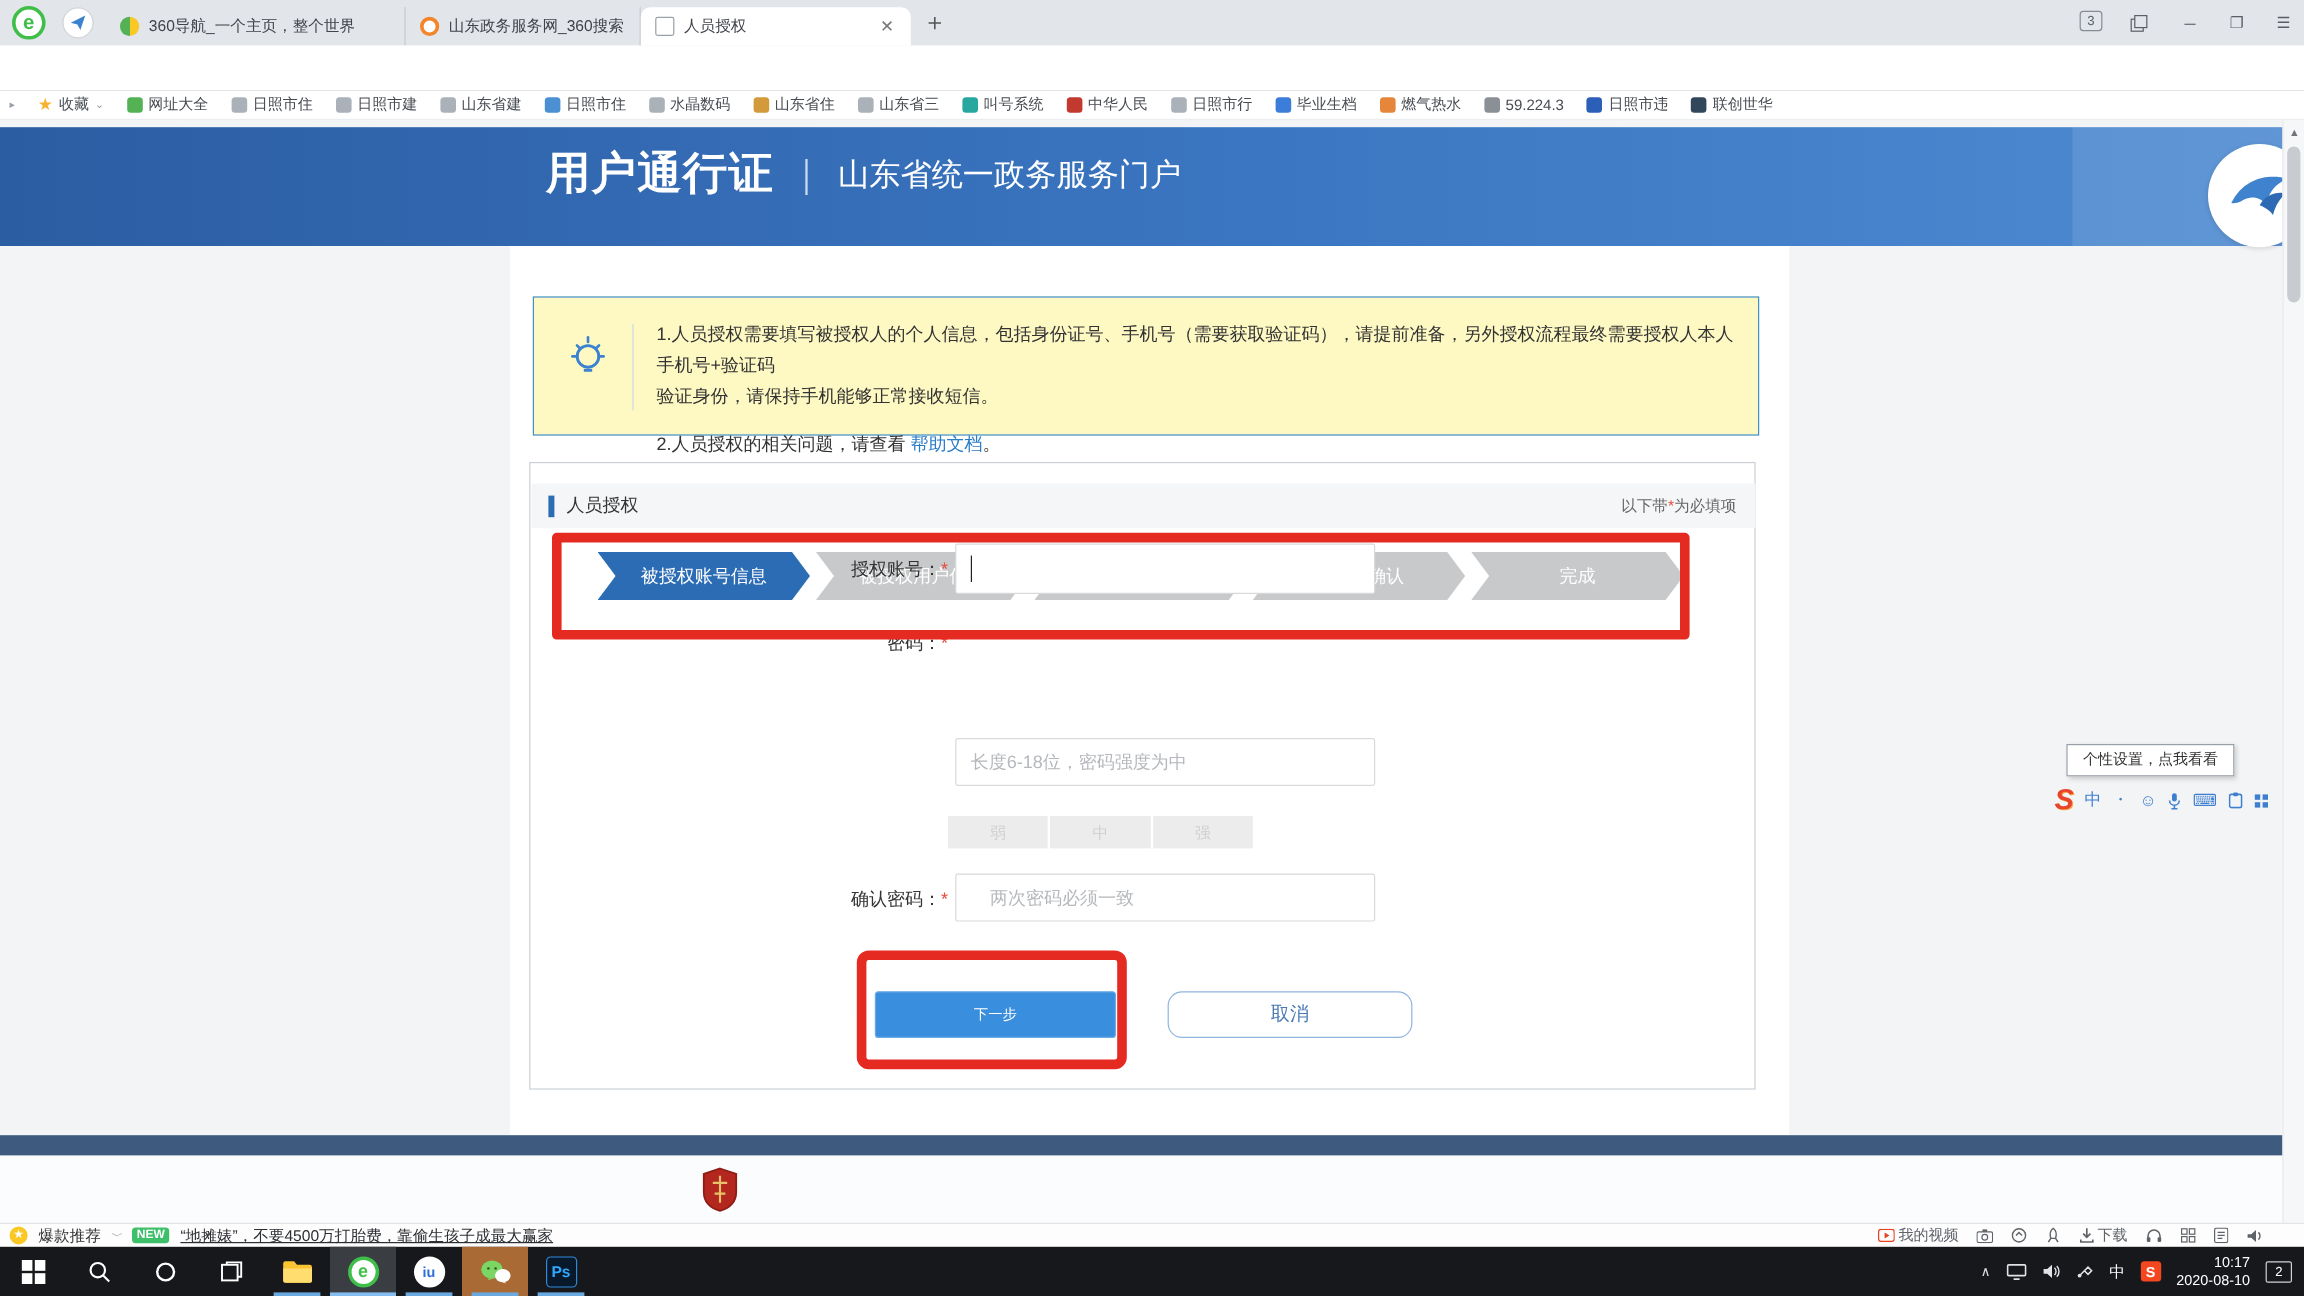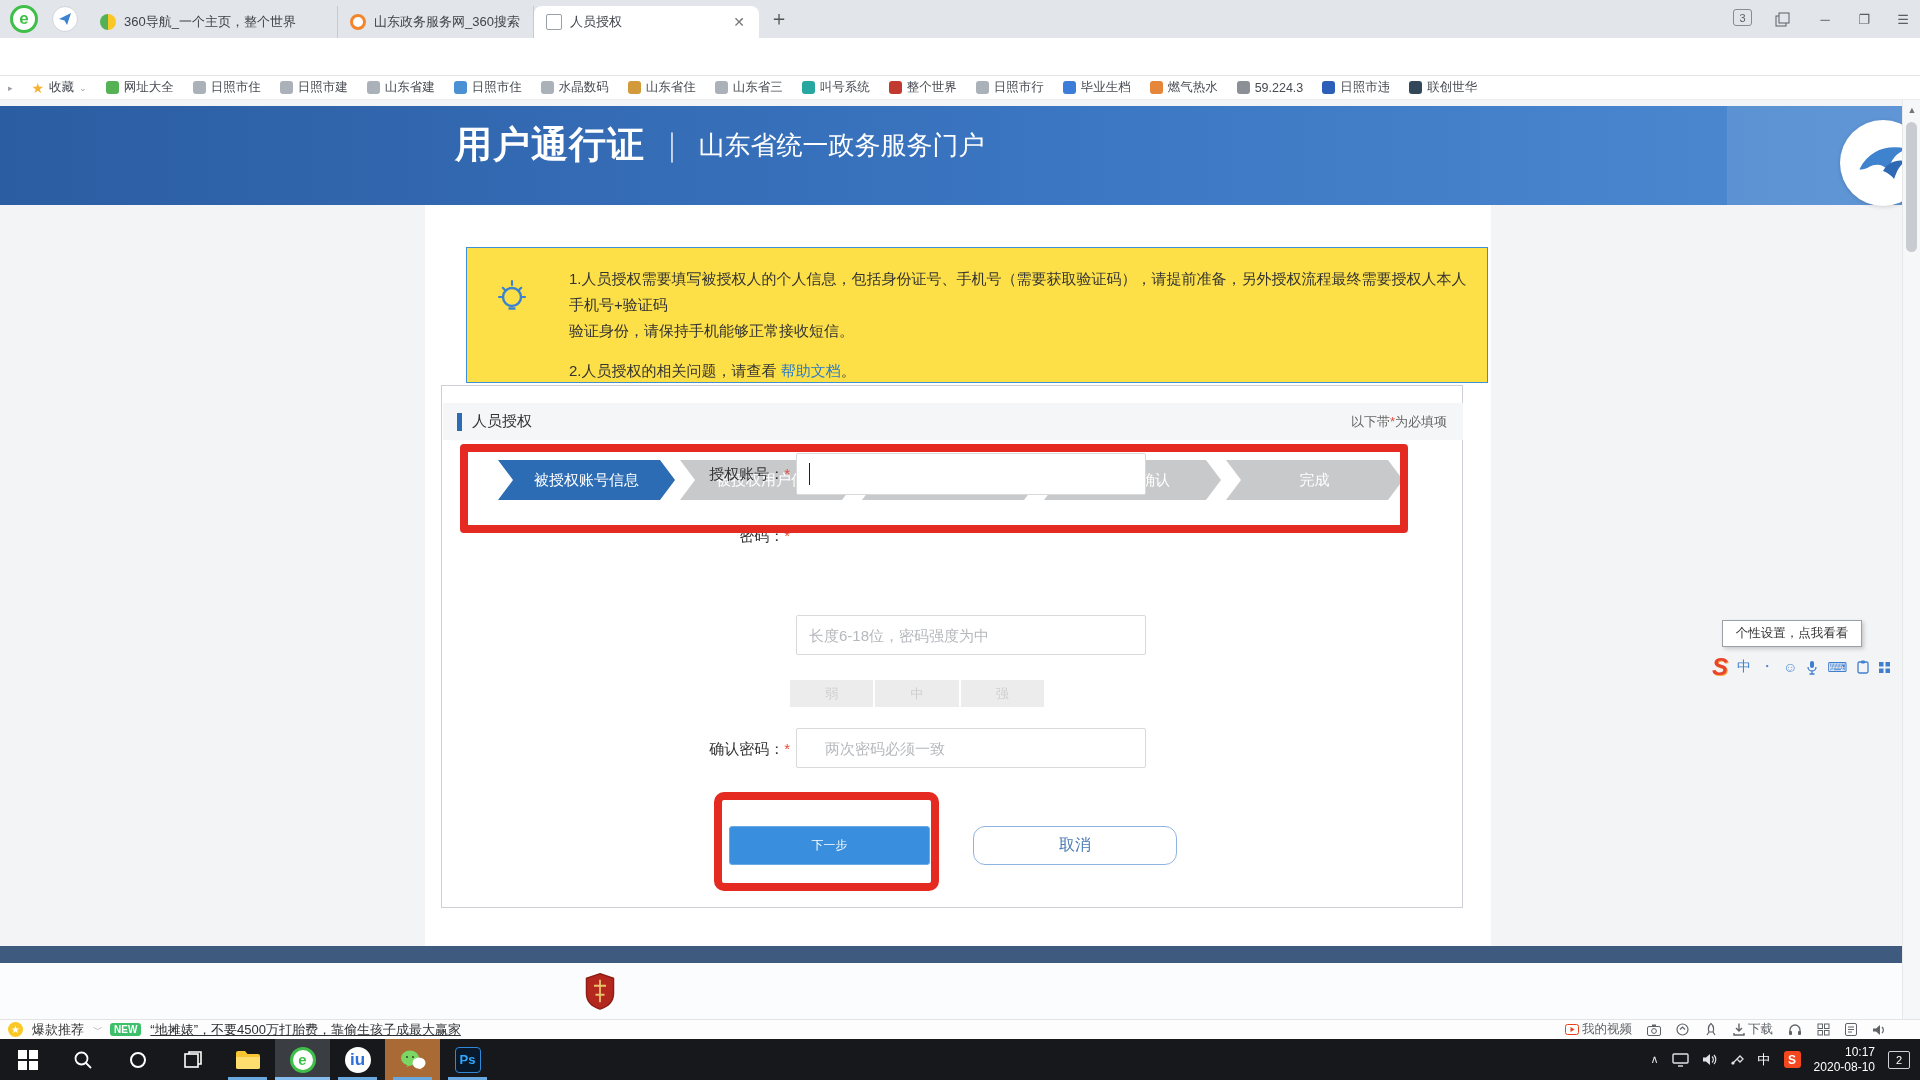--- a/index.html
+++ b/index.html
@@ -57,21 +57,21 @@
   .page { position:absolute; left:0; top:100px; width:1920px; height:919px; background:#f3f4f6; overflow:hidden; }
   .card { position:absolute; left:425px; top:105px; width:1066px; height:741px; background:#fff; }
   .band { position:absolute; left:0; top:6px; width:1920px; height:99px; background:linear-gradient(90deg,#2b5da2 0%, #3b76c2 55%, #4e8bd2 100%); }
   .band-light { position:absolute; left:1727px; top:0; width:193px; height:99px; background:rgba(255,255,255,.10); }
   .site-title { position:absolute; left:455px; top:20px; display:flex; align-items:center; color:#fff; }
   .site-title h1 { font-size:37px; font-weight:bold; letter-spacing:1px; }
   .site-title .dv { font-size:30px; margin:0 12px; color:rgba(255,255,255,.75); font-weight:200; }
   .site-title .sub { font-size:26px; }
   .logo-circle { position:absolute; left:1840px; top:20px; width:86px; height:86px; border-radius:50%; background:#fff; box-shadow:0 1px 4px rgba(0,0,0,.15); display:flex; align-items:center; justify-content:center; }
 
-  .notice { position:absolute; left:466px; top:147px; width:1022px; height:136px; background:#fde047; border:1px solid #3f8fd4; }
+  .notice { position:absolute; left:444px; top:147px; width:1022px; height:116px; background:#fef9c3; border:1px solid #3f8fd4; }
   .n-bulb { position:absolute; left:26px; top:27px; }
   .n-div { position:absolute; left:82px; top:22px; width:1px; height:72px; background:#c9d9e8; }
   .n-text { position:absolute; left:102px; top:18px; width:900px; font-size:15px; color:#333; line-height:26px; }
   .n-line3 { margin-top:14px; }
   .n-link { color:#2a7cc7; text-decoration:none; }
 
   .panel { position:absolute; left:441px; top:285px; width:1022px; height:523px; background:#fff; border:1px solid #ccd0d4; }
   .sec-head { position:absolute; left:1px; top:17px; width:1020px; height:37px; background:#f5f6f7; display:flex; align-items:center; }
   .sec-bar { width:5px; height:18px; background:#2b6cb4; margin:0 10px 0 14px; }
   .sec-title { font-size:15px; color:#333; }
@@ -118,21 +118,21 @@
   .tb-cell { width:55px; display:flex; align-items:center; justify-content:center; position:relative; }
   .tb-cell.hl { background:#3a3d42; }
   .tb-cell.wx { background:#a96a35; }
   .tb-under::after { content:""; position:absolute; left:8px; right:8px; bottom:0; height:3px; background:#6aa9e0; }
   .tb-cell.hl.tb-under::after { left:0; right:0; background:#85bdf0; }
   .tray { margin-left:auto; display:flex; align-items:center; gap:13px; padding-right:10px; }
   .tray-ime { font-size:13px; }
   .tray-sogou { width:17px; height:17px; background:#f3471f; border-radius:3px; color:#fff; font-weight:bold; font-size:12px; display:flex; align-items:center; justify-content:center; }
   .clock { text-align:right; font-size:12px; line-height:15px; }
   .notif { width:22px; height:18px; border:1px solid #cfd3d8; border-radius:2px; font-size:11px; display:flex; align-items:center; justify-content:center; }
-  .iu-cir { width:26px; height:26px; border-radius:50%; background:#fff; color:#2e6fd8; font-size:17px; font-weight:bold; display:flex; align-items:center; justify-content:center; }
+  .iu-cir { width:26px; height:26px; border-radius:50%; background:#fff; color:#2e6fd8; font-size:12px; font-weight:bold; display:flex; align-items:center; justify-content:center; }
   .ps-sq { width:26px; height:26px; background:#09192c; border:1px solid #2f89d8; border-radius:4px; color:#31a8ff; font-size:13px; font-weight:bold; display:flex; align-items:center; justify-content:center; }
   .e360 { width:26px; height:26px; border-radius:50%; border:3px solid #3fbf49; background:#fff; color:#3fbf49; font-weight:bold; font-size:15px; display:flex; align-items:center; justify-content:center; }
 
   
   .pg-scroll { position:absolute; left:1902px; top:100px; width:18px; height:939px; background:#f6f7f8; border-left:1px solid #e7e8ea; }
   .pg-thumb { position:absolute; left:3px; top:22px; width:11px; height:130px; background:#c8cbd0; border-radius:6px; }
   .sc-arr { position:absolute; left:0; width:18px; height:18px; display:flex; align-items:center; justify-content:center; color:#70747a; font-size:9px; }
 
   
   .ime-tip { position:absolute; left:1722px; top:620px; width:140px; height:27px; background:#fff; border:1px solid #9aa0a8; box-shadow:2px 2px 4px rgba(0,0,0,.18); font-size:12.5px; color:#333; display:flex; align-items:center; justify-content:center; z-index:50; }
@@ -316,21 +316,21 @@
     <span class="bm">
         <span class="bm-ic" style="background: rgb(170, 177, 185);"></span>
         <span>山东省三</span>
       </span>
     <span class="bm">
         <span class="bm-ic" style="background: rgb(39, 167, 160);"></span>
         <span>叫号系统</span>
       </span>
     <span class="bm">
         <span class="bm-ic" style="background: rgb(194, 58, 47);"></span>
-        <span>整个世界</span>
+        <span>中华人民</span>
       </span>
     <span class="bm">
         <span class="bm-ic" style="background: rgb(170, 177, 185);"></span>
         <span>日照市行</span>
       </span>
     <span class="bm">
         <span class="bm-ic" style="background: rgb(59, 125, 216);"></span>
         <span>毕业生档</span>
       </span>
     <span class="bm">

